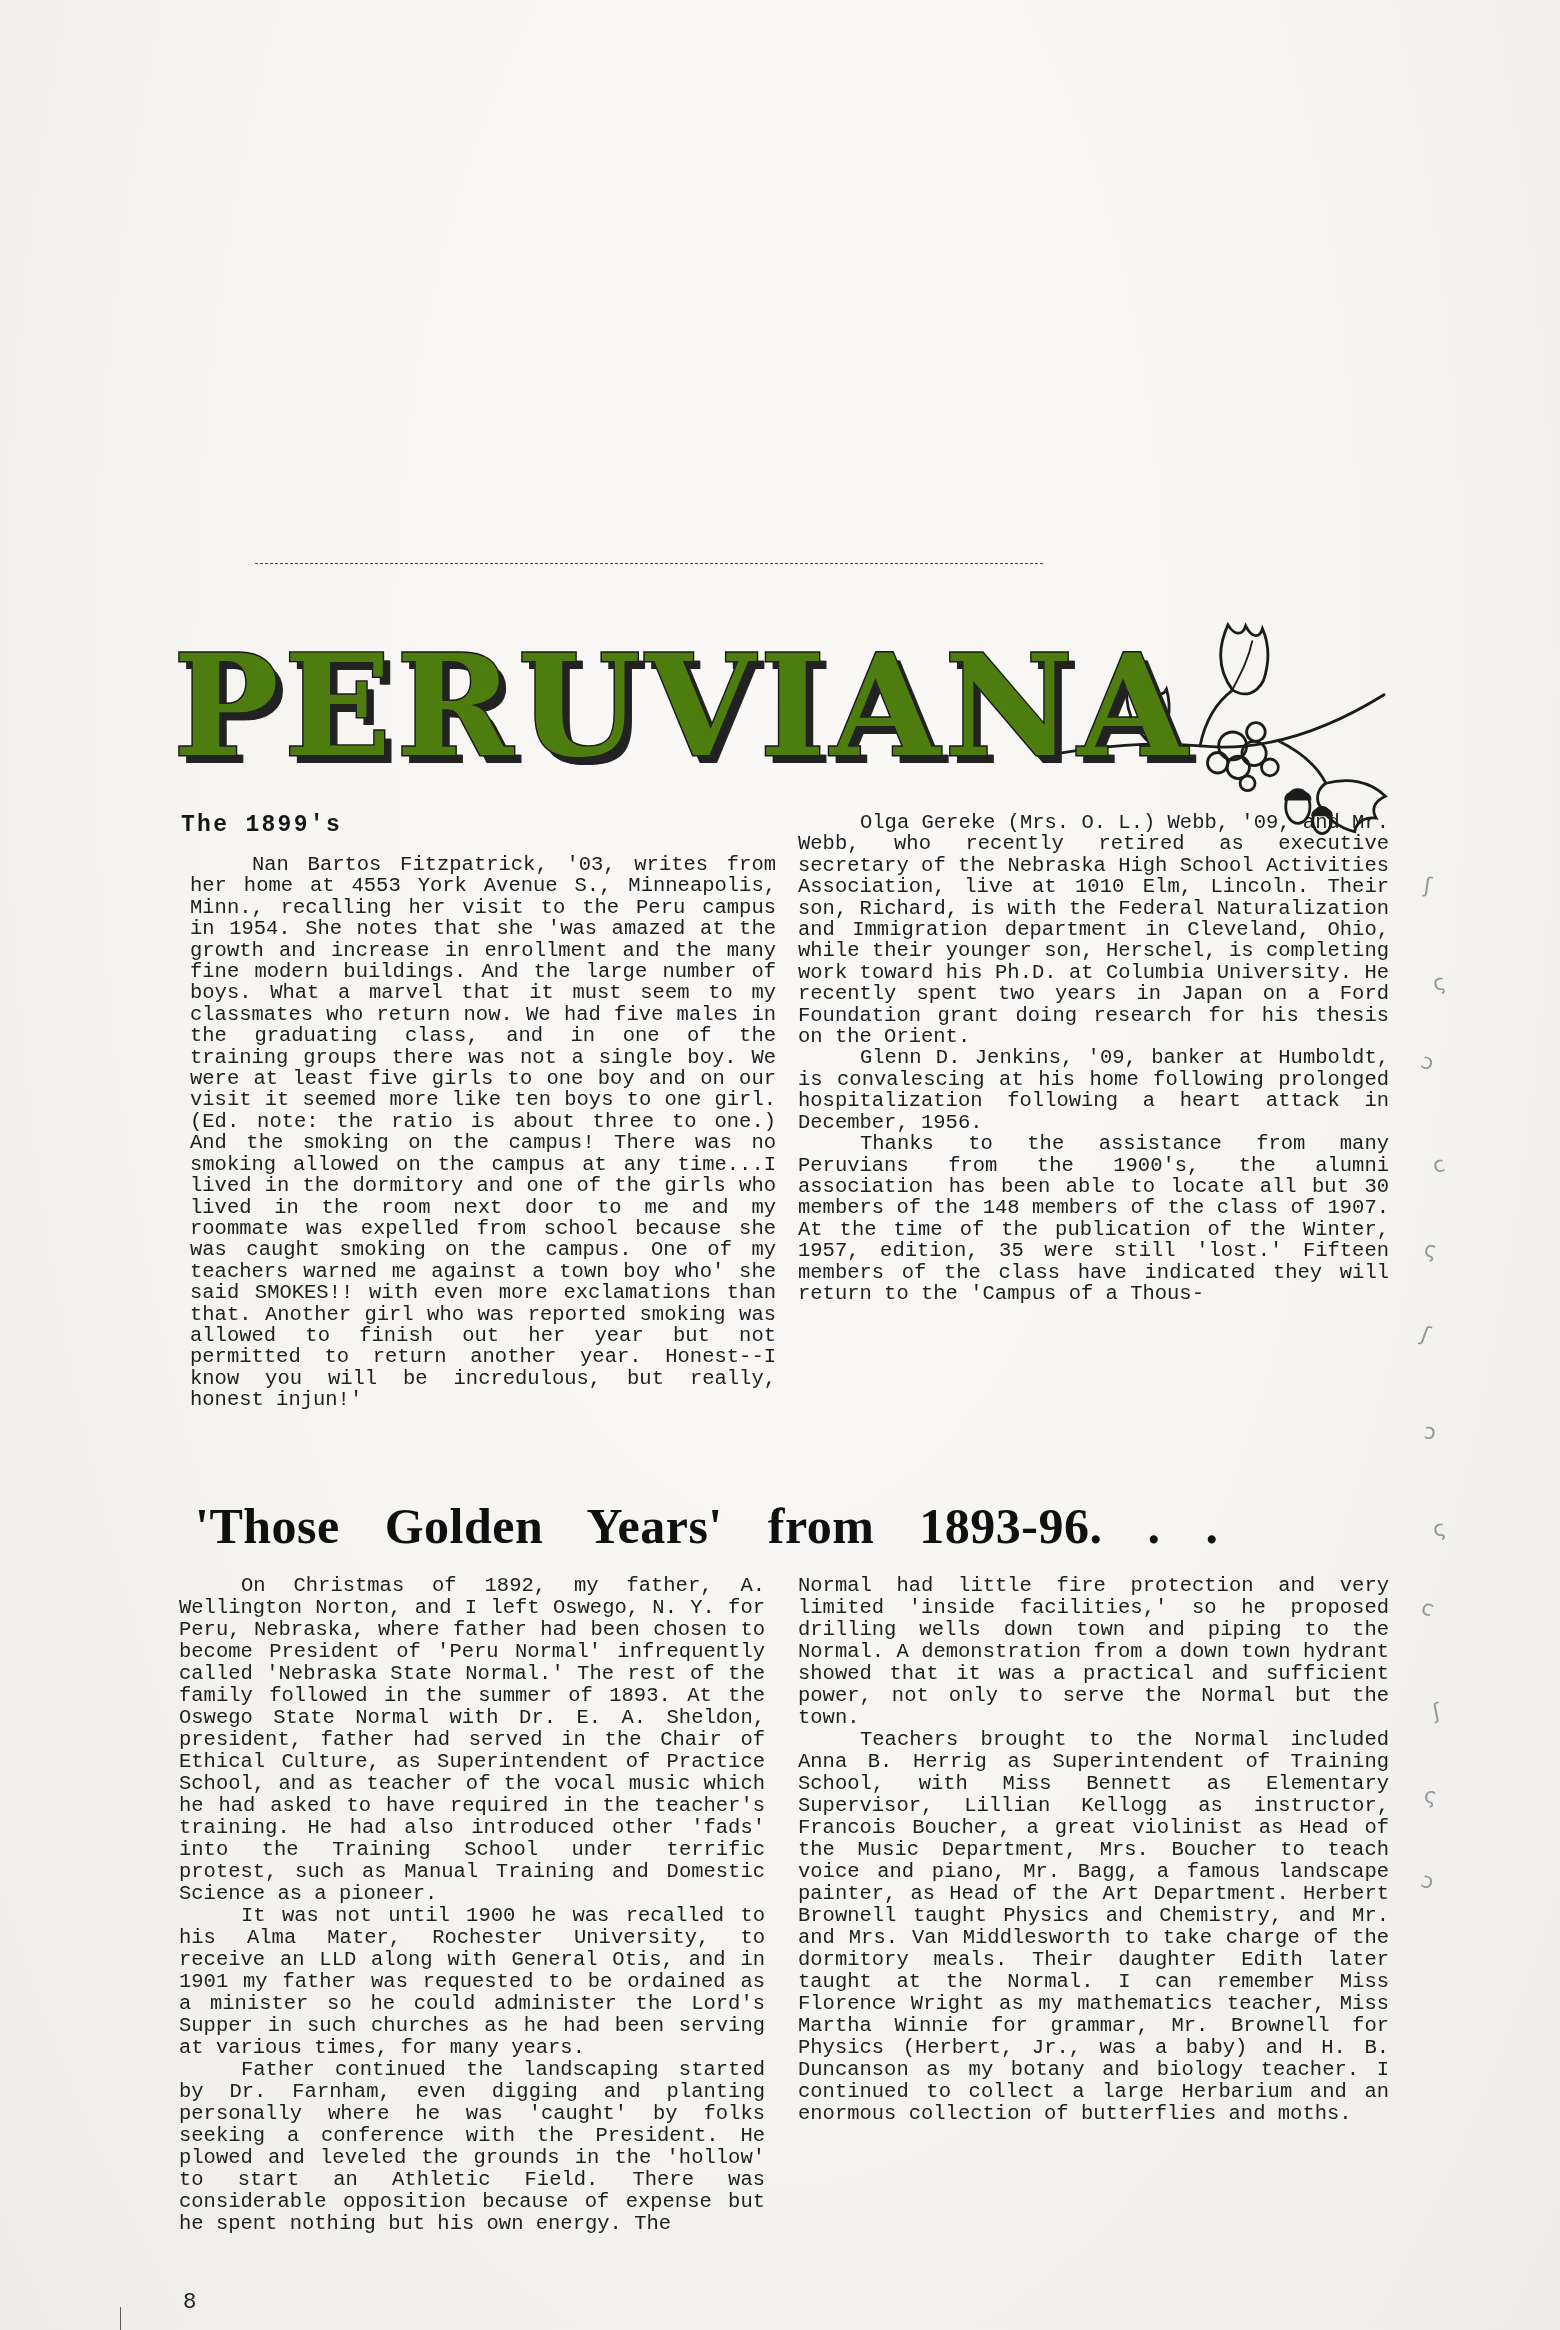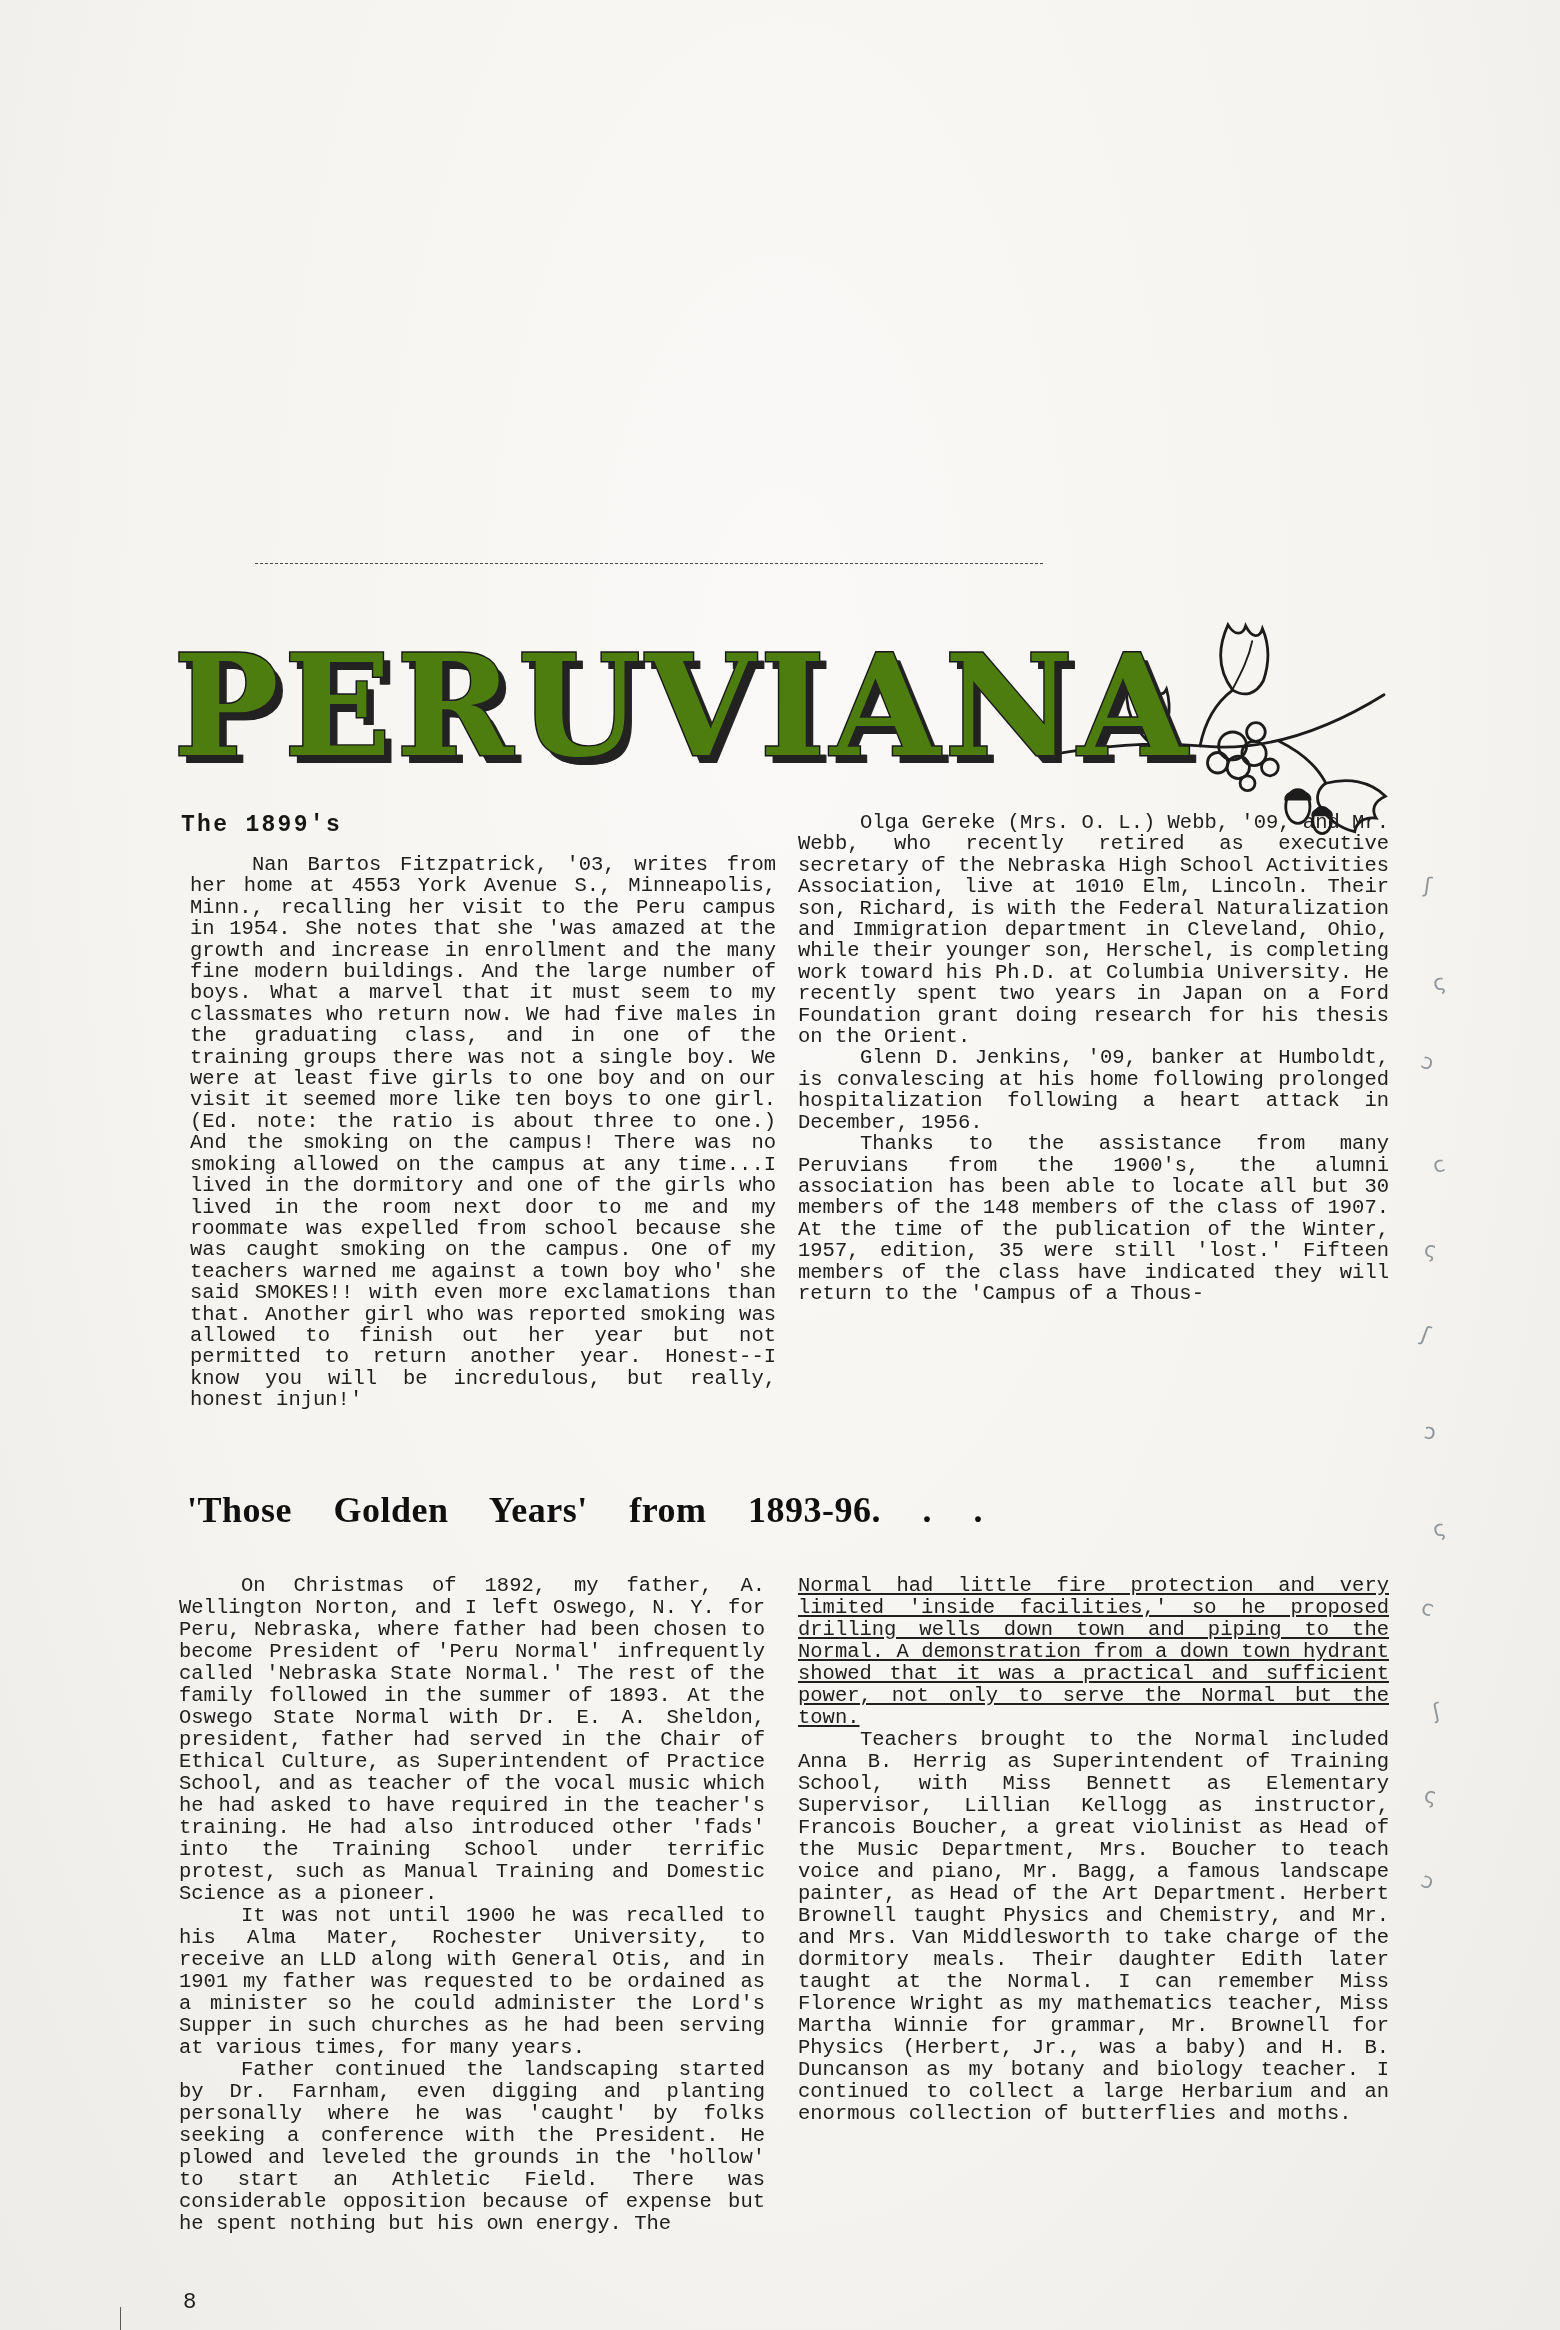--- a/index.html
+++ b/index.html
@@ -51,41 +51,41 @@
     font-family: "Liberation Mono", "DejaVu Sans Mono", monospace;
     font-weight: bold;
     font-size: 23px;
     letter-spacing: 2.3px;
     color: #161616;
     white-space: nowrap;
   }
 
   
   .h-golden {
-    position: absolute; left: 179px; top: 1481px; margin: 8px;
+    position: absolute; left: 179px; top: 1481px; margin: 16px;
     font-family: "Liberation Serif", "DejaVu Serif", serif;
     font-weight: bold;
-    font-size: 36px;
+    font-size: 50px;
     letter-spacing: 0.5px;
     word-spacing: 32px;
     color: #101010;
     white-space: nowrap;
   }
 
   
   .typecol {
     position: absolute;
     font-family: "Liberation Mono", "DejaVu Sans Mono", monospace;
     font-size: 20.5px;
     line-height: 21.4px;
     text-align: justify;
     color: #202020;
   }
   .typecol p { margin: 0; text-indent: 62px; }
-  .typecol p.noindent { text-indent: 0; text-decoration: underline; }
+  .typecol p.noindent { text-indent: 0; }
   .lh44 { line-height: 22px; }
 
   #col-1900s-left  { left: 190px;  top: 854px; width: 586px; }
   #col-1900s-right { left: 798px; top: 812px; width: 591px; }
   #col-golden-left  { left: 179px;  top: 1575px; width: 586px; }
   #col-golden-right { left: 798px; top: 1575px; width: 591px; }
 
   .page-number {
     position: absolute; left: 183px; top: 2289px;
     font-size: 22.4px; font-family: "Liberation Mono", "DejaVu Sans Mono", monospace;

